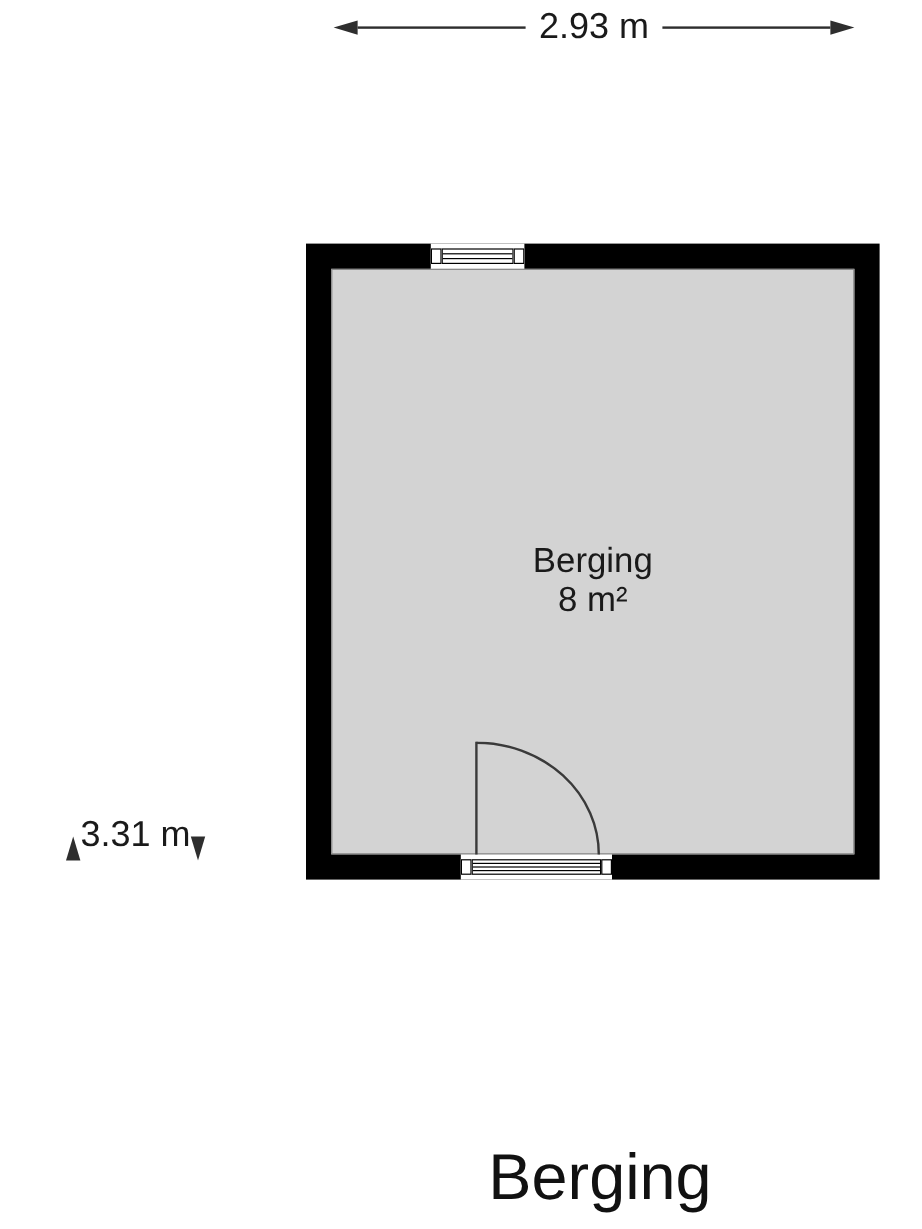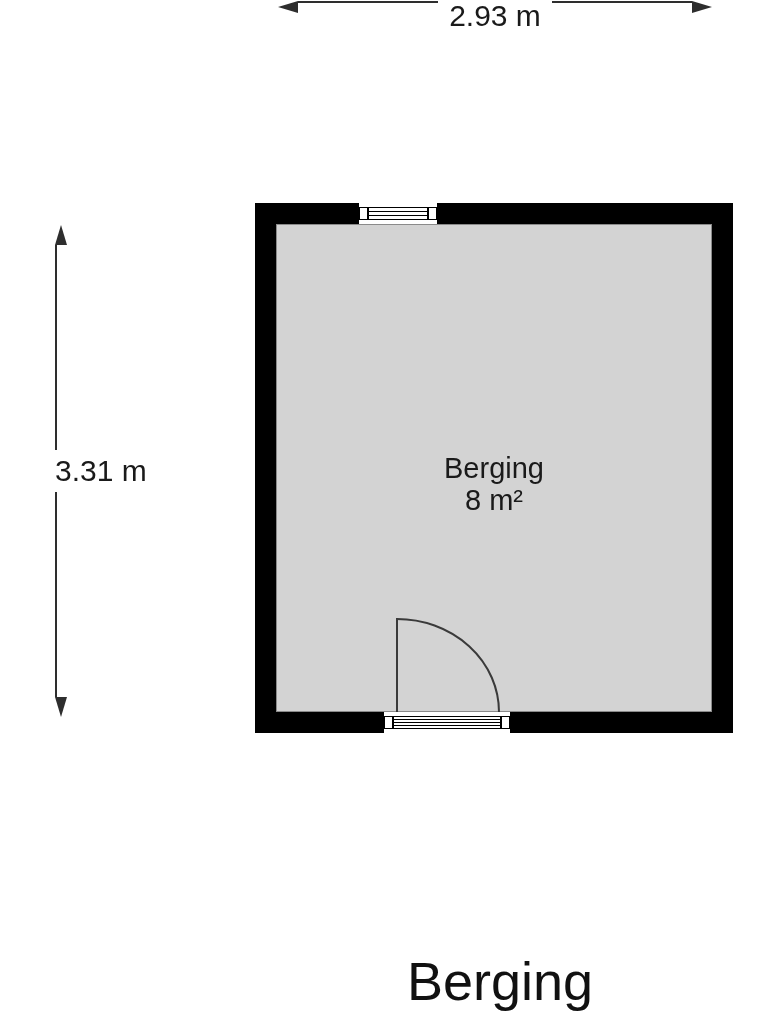--- a/index.html
+++ b/index.html
@@ -20,29 +20,29 @@
     background: var(--bg);
     overflow: hidden;
   }
 
   
   .dim-h {
     position: absolute;
     left: 278px; top: 1px;
     width: 434px; height: 44px;
     display: flex;
-    align-items: flex-start;
+    align-items: center;
   }
   .dim-v {
     position: absolute;
     left: 55px; top: 225px;
     width: 46px; height: 492px;
     display: flex;
-    flex-direction: column;
-    align-items: flex-start;
+    flex-direction: row;
+    align-items: flex-end;
   }
   .dline { flex: 1 1 auto; height: 2px; background: var(--line); }
   .vline { flex: 1 1 auto; width: 2px; background: var(--line); }
   .dim-label {
     font-size: 30px;
     color: var(--text);
     white-space: nowrap;
     line-height: 1;
   }
   .dim-h .dim-label { padding: 0 11px; }

